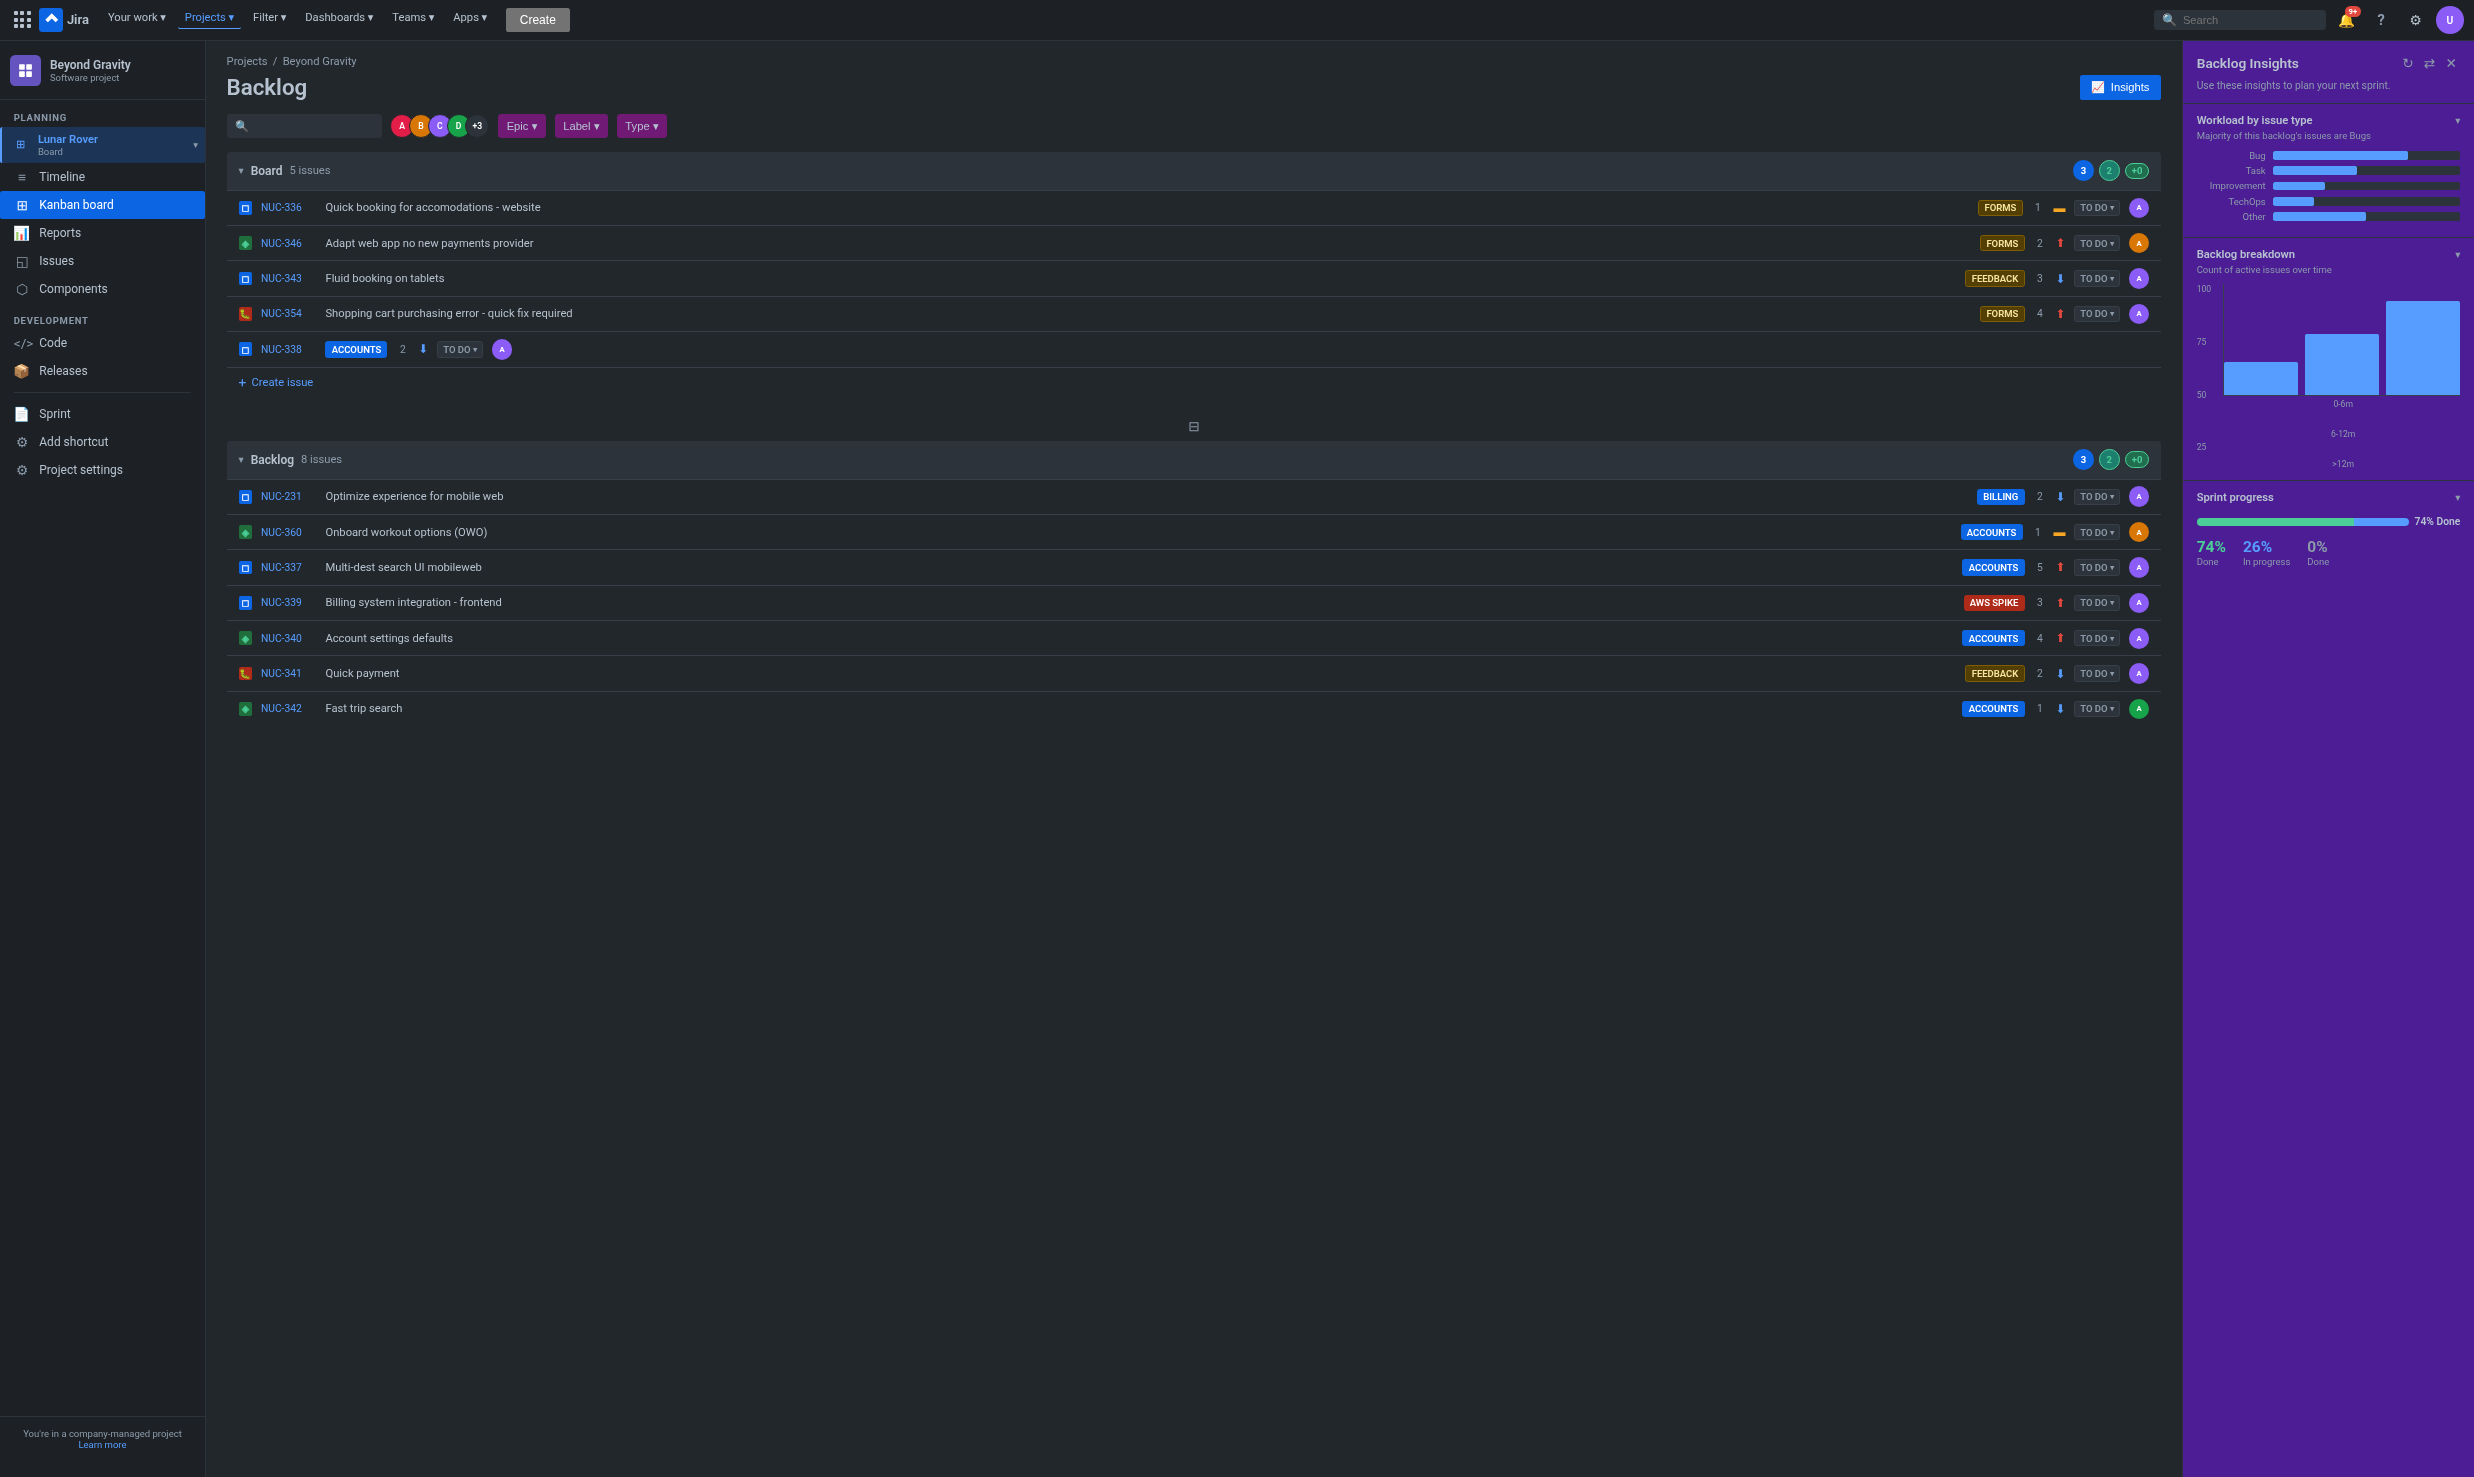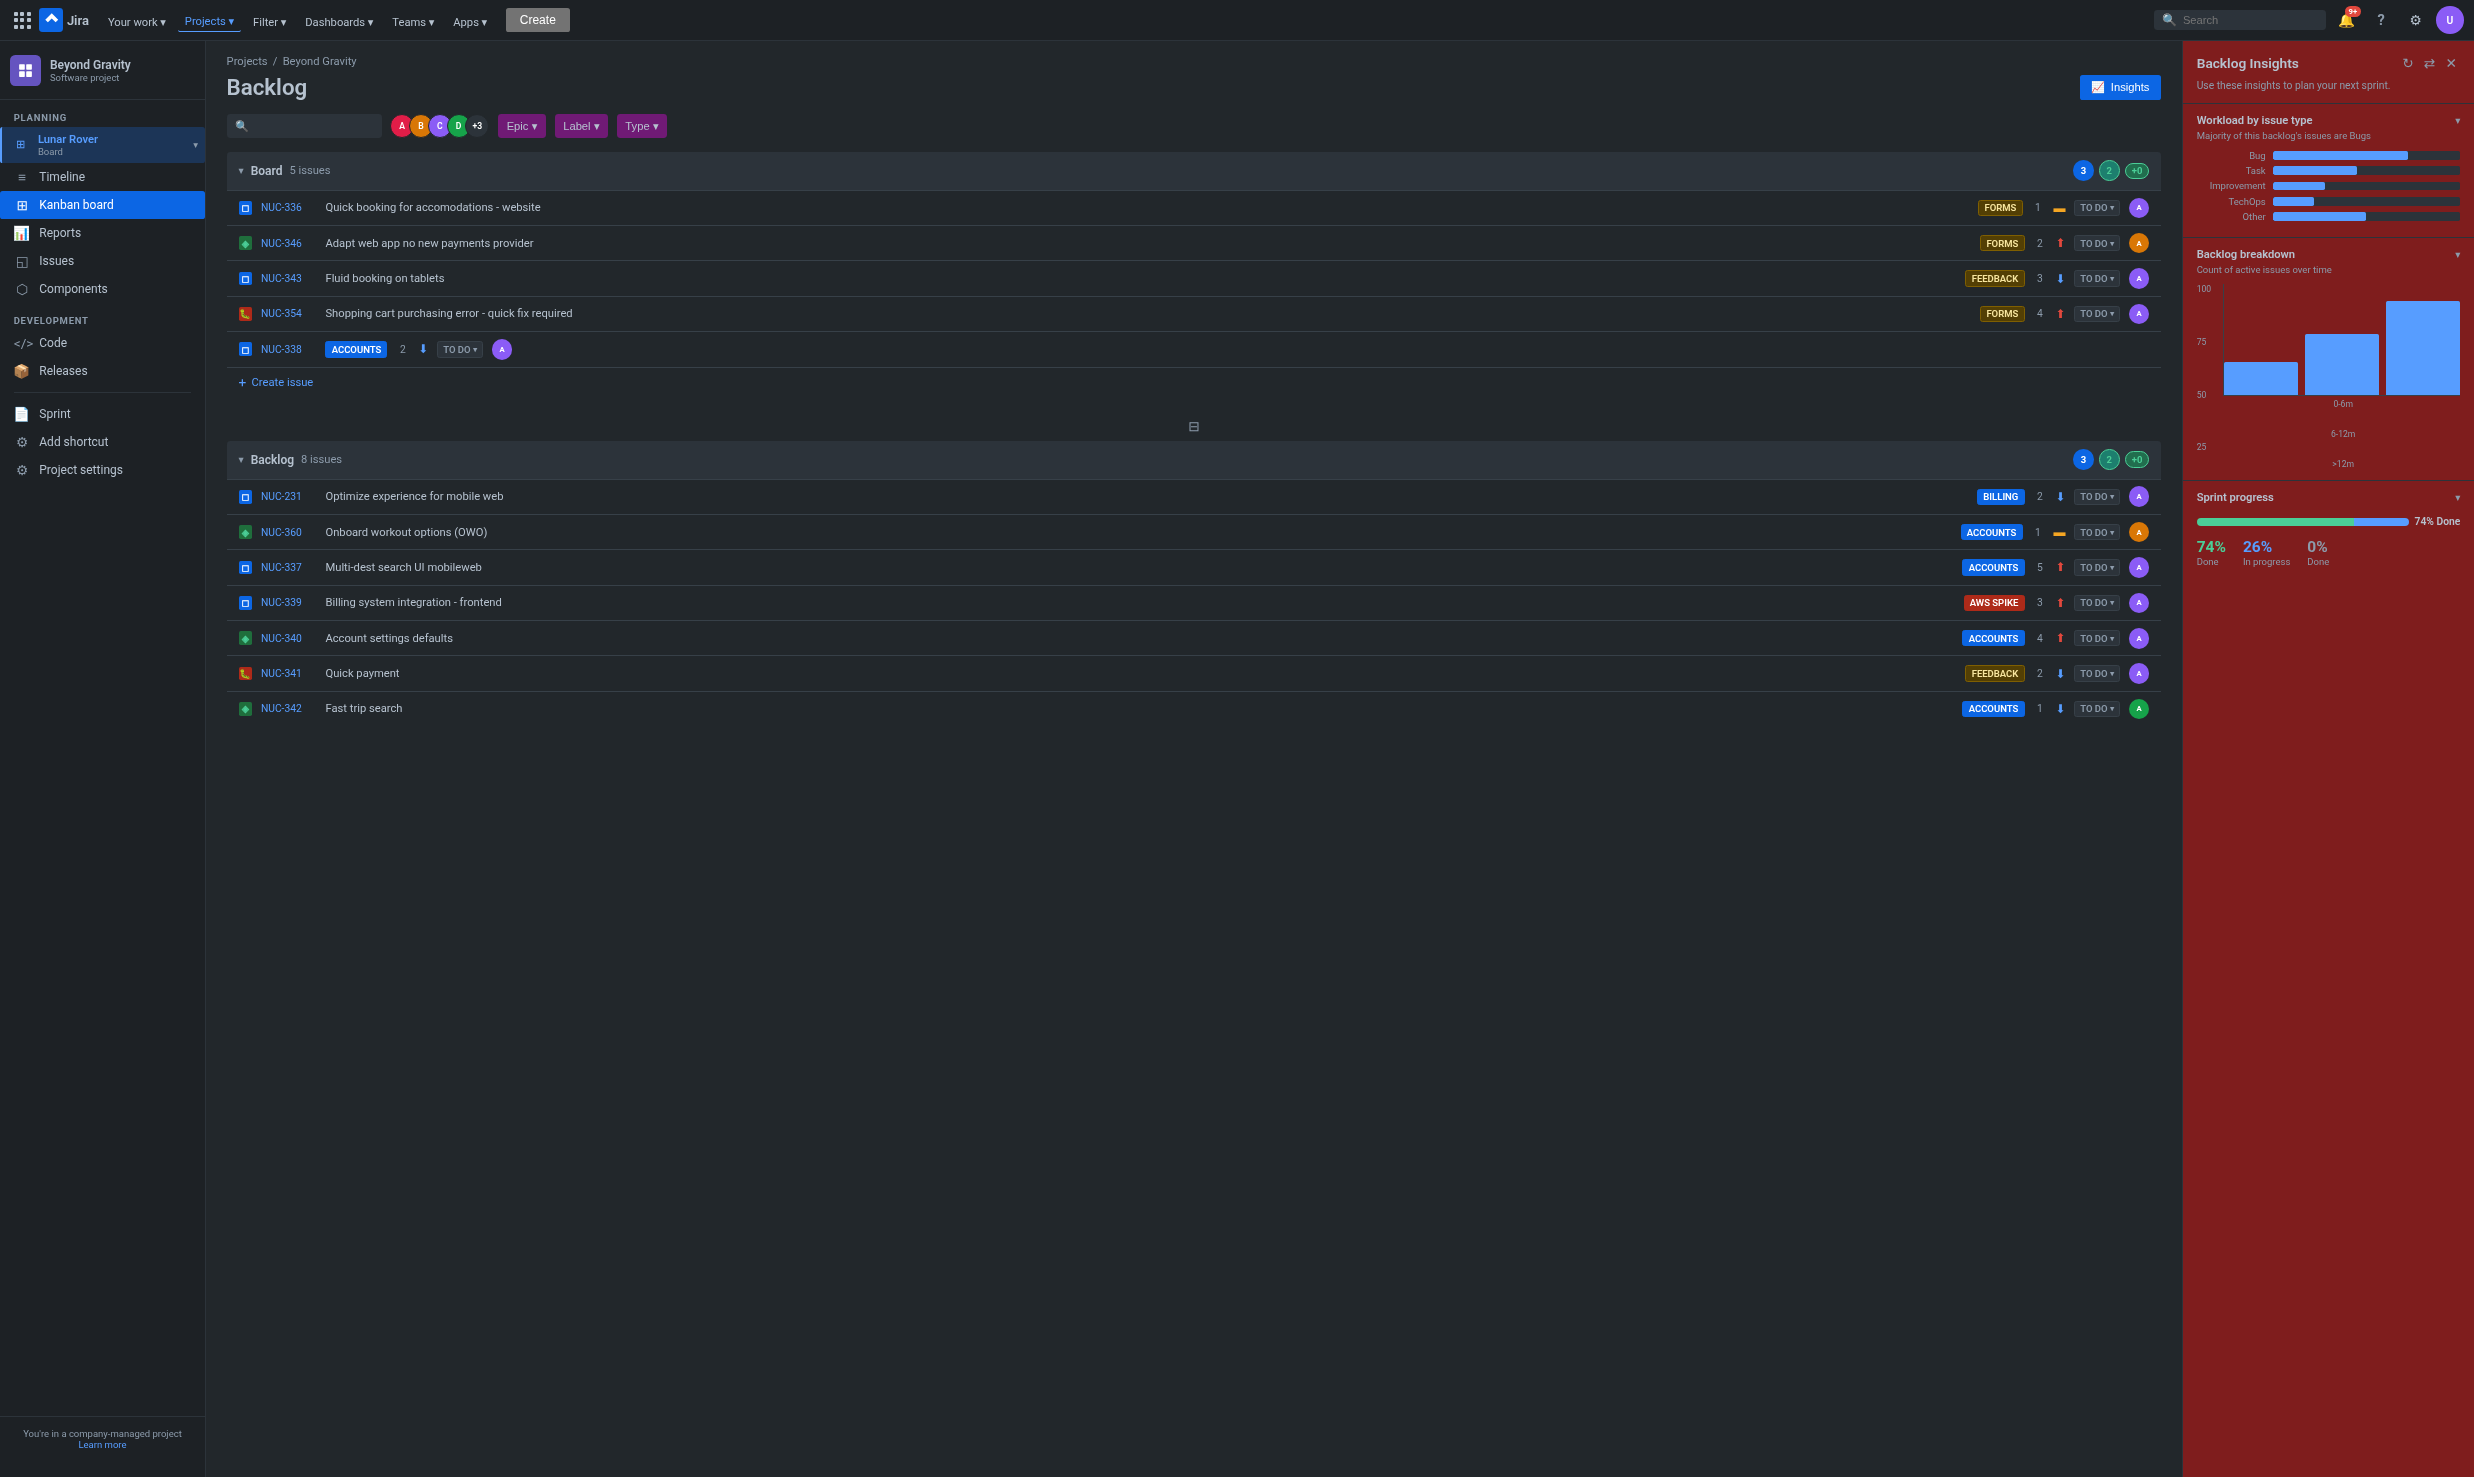--- a/index.html
+++ b/index.html
@@ -3,21 +3,21 @@
   <meta charset="utf-8">
   <style>
     * { box-sizing: border-box; margin: 0; padding: 0; }
     body { font-family: -apple-system, BlinkMacSystemFont, 'Segoe UI', Roboto, sans-serif; background: #1d2125; color: #b6c2cf; font-size: 12px; overflow: hidden; }
 
     
     .topnav {
       display: flex; align-items: center; background: #1d2125; height: 41px;
       padding: 0 10.3px; border-bottom: 0.9px solid #2c333a; position: fixed; top: 0; left: 0; right: 0; z-index: 100;
     }
-    .topnav-left { display: flex; align-items: flex-end; gap: 5.2px; }
+    .topnav-left { display: flex; align-items: flex-start; gap: 5.2px; }
     .apps-icon { width: 24px; height: 24px; display: grid; grid-template-columns: 1fr 1fr 1fr; gap: 2.6px; padding: 3.4px; cursor: pointer; }
     .apps-icon span { background: #b6c2cf; border-radius: 0.9px; display: block; }
     .jira-logo { display: flex; align-items: center; gap: 3.4px; margin-right: 6.9px; }
     .jira-logo-icon { width: 24px; height: 24px; background: #0c66e4; border-radius: 3.4px; display: flex; align-items: center; justify-content: center; }
     .jira-logo-text { color: #b6c2cf; font-weight: 600; font-size: 13px; }
     .nav-item { color: #b6c2cf; font-size: 11.2px; padding: 3.4px 6.9px; border-radius: 2.6px; cursor: pointer; display: flex; align-items: center; gap: 2.6px; white-space: nowrap; }
     .nav-item.active { color: #579dff; border-bottom: 1.7px solid #579dff; }
     .create-btn { background: #737373; color: #fff; border: none; border-radius: 2.6px; padding: 5.2px 13.7px; font-size: 12px; font-weight: 500; cursor: pointer; margin-left: 6.9px; }
     .topnav-right { margin-left: auto; display: flex; align-items: center; gap: 6.9px; }
     .search-bar { display: flex; align-items: center; background: #2c333a; border-radius: 3.4px; padding: 3.4px 8.6px; width: 172px; gap: 5.2px; }
@@ -93,21 +93,21 @@
 
     
     .create-issue-row { display: flex; align-items: center; padding: 6.9px 12px; gap: 5.2px; cursor: pointer; color: #579dff; font-size: 11.2px; background: #22272b; border-top: 0.9px solid #374048; }
 
     
     .section-divider { display: flex; align-items: center; justify-content: center; padding: 6.9px 0; }
     .divider-icon { color: #8c9bab; font-size: 13.7px; }
 
     
     .insights-panel {
-      width: 292px; background: #7f1d1d; border-left: 0.9px solid #2c333a;
+      width: 292px; background: #4c1d95; border-left: 0.9px solid #2c333a;
       position: fixed; right: 0; top: 41px; bottom: 0; overflow-y: auto; z-index: 50;
       padding: 0;
     }
     .insights-panel-header { display: flex; align-items: center; padding: 12px 13.7px 6.9px; justify-content: space-between; }
     .insights-panel-title { font-size: 13.7px; font-weight: 600; color: #b6c2cf; }
     .insights-panel-subtitle { font-size: 10.3px; color: #8c9bab; padding: 0 13.7px 10.3px; }
     .insights-panel-actions { display: flex; gap: 3.4px; }
     .panel-action-btn { background: none; border: none; color: #8c9bab; cursor: pointer; font-size: 13.7px; padding: 1.7px 3.4px; border-radius: 2.6px; }
     .insights-section { border-top: 0.9px solid #2c333a; padding: 10.3px 13.7px; }
     .insights-section-header { display: flex; align-items: center; justify-content: space-between; margin-bottom: 3.4px; }

